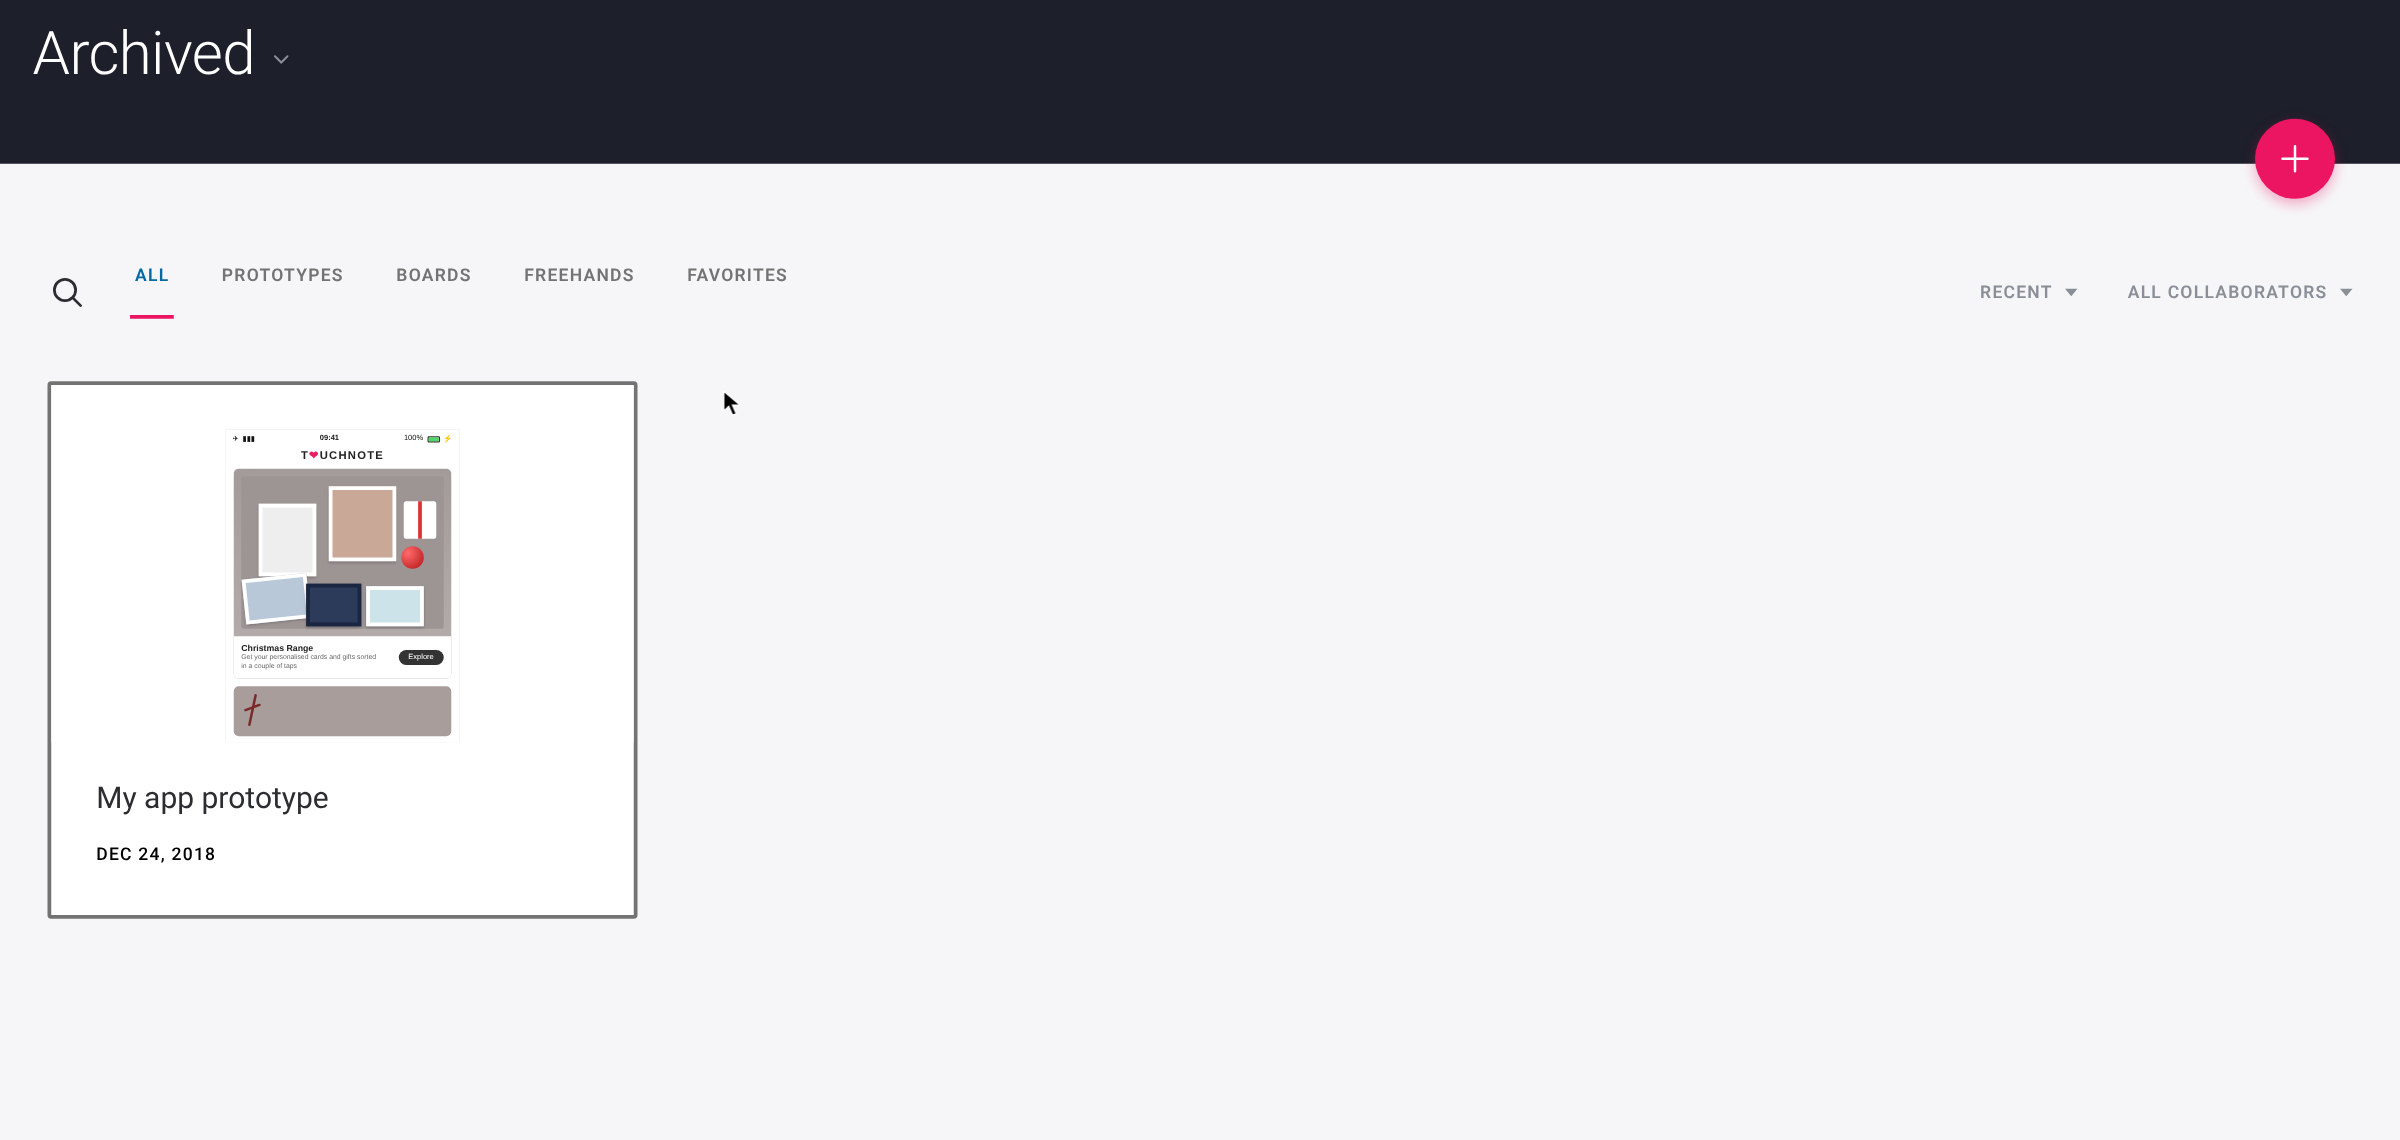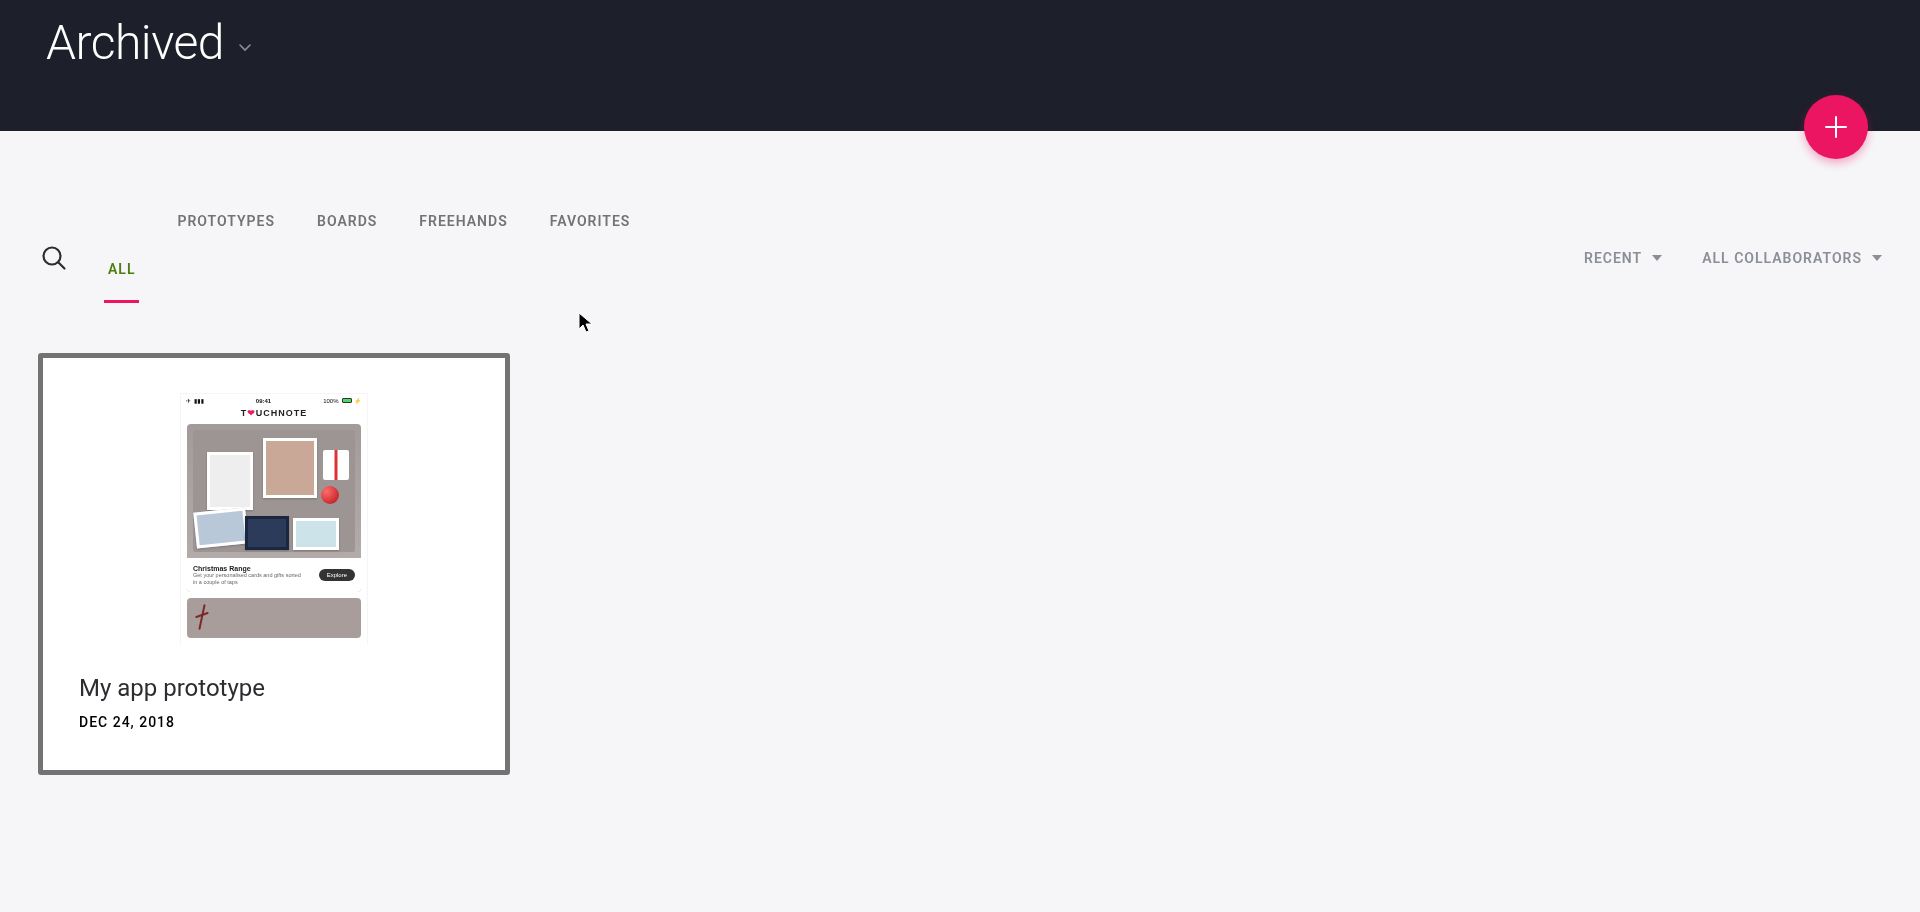--- a/index.html
+++ b/index.html
@@ -9,21 +9,21 @@
     background: #f6f6f8;
     color: #222;
     overflow-x: hidden;
   }
 
   
   .header {
     background: #1d1f2a;
     height: 131px;
     position: relative;
-    padding: 0 46px;
+    padding: 0 26px;
     display: flex;
     align-items: flex-start;
   }
   .page-title-wrap {
     display: flex;
     align-items: center;
     gap: 14px;
     margin-top: 14px;
   }
   .page-title {
@@ -86,22 +86,21 @@
     font-size: 14px;
     font-weight: 600;
     letter-spacing: 1px;
     color: #737373;
     padding-bottom: 26px;
     cursor: pointer;
     position: relative;
     text-transform: uppercase;
   }
   .tab.active {
-    color: #4d7c0f;
-    margin-top: 48px;
+    color: #0369a1;
   }
   .tab.active::after {
     content: "";
     position: absolute;
     left: -4px;
     right: -4px;
     bottom: 0;
     height: 3px;
     background: #ec1561;
   }
@@ -133,21 +132,21 @@
   
   .grid {
     padding: 50px 38px 60px;
     display:flex;
     flex-wrap:wrap;
     gap: 32px;
   }
   .card {
     width: 472px;
     background: #fff;
-    border: 5px solid #737373;
+    border: 3px solid #737373;
     border-radius: 3px;
     cursor: pointer;
     overflow: hidden;
   }
   .thumb {
     height: 286px;
     background: #fff;
     display:flex;
     align-items:flex-end;
     justify-content:center;
@@ -252,21 +251,21 @@
   .twig::before { left:10px; top:0; width:2px; height:26px; transform:rotate(12deg);}
   .twig::after { left:4px; top:10px; width:14px; height:2px; transform:rotate(-20deg);}
 
   .card-meta {
     padding: 30px 36px 40px;
   }
   .project-title {
     font-size: 24px;
     font-weight: 400;
     color: #2c2d31;
-    margin-bottom: 12px;
+    margin-bottom: 24px;
   }
   .project-date {
     font-size: 14px;
     font-weight: 500;
     letter-spacing: 1px;
     color: #000000;
     text-transform: uppercase;
   }
 
   

